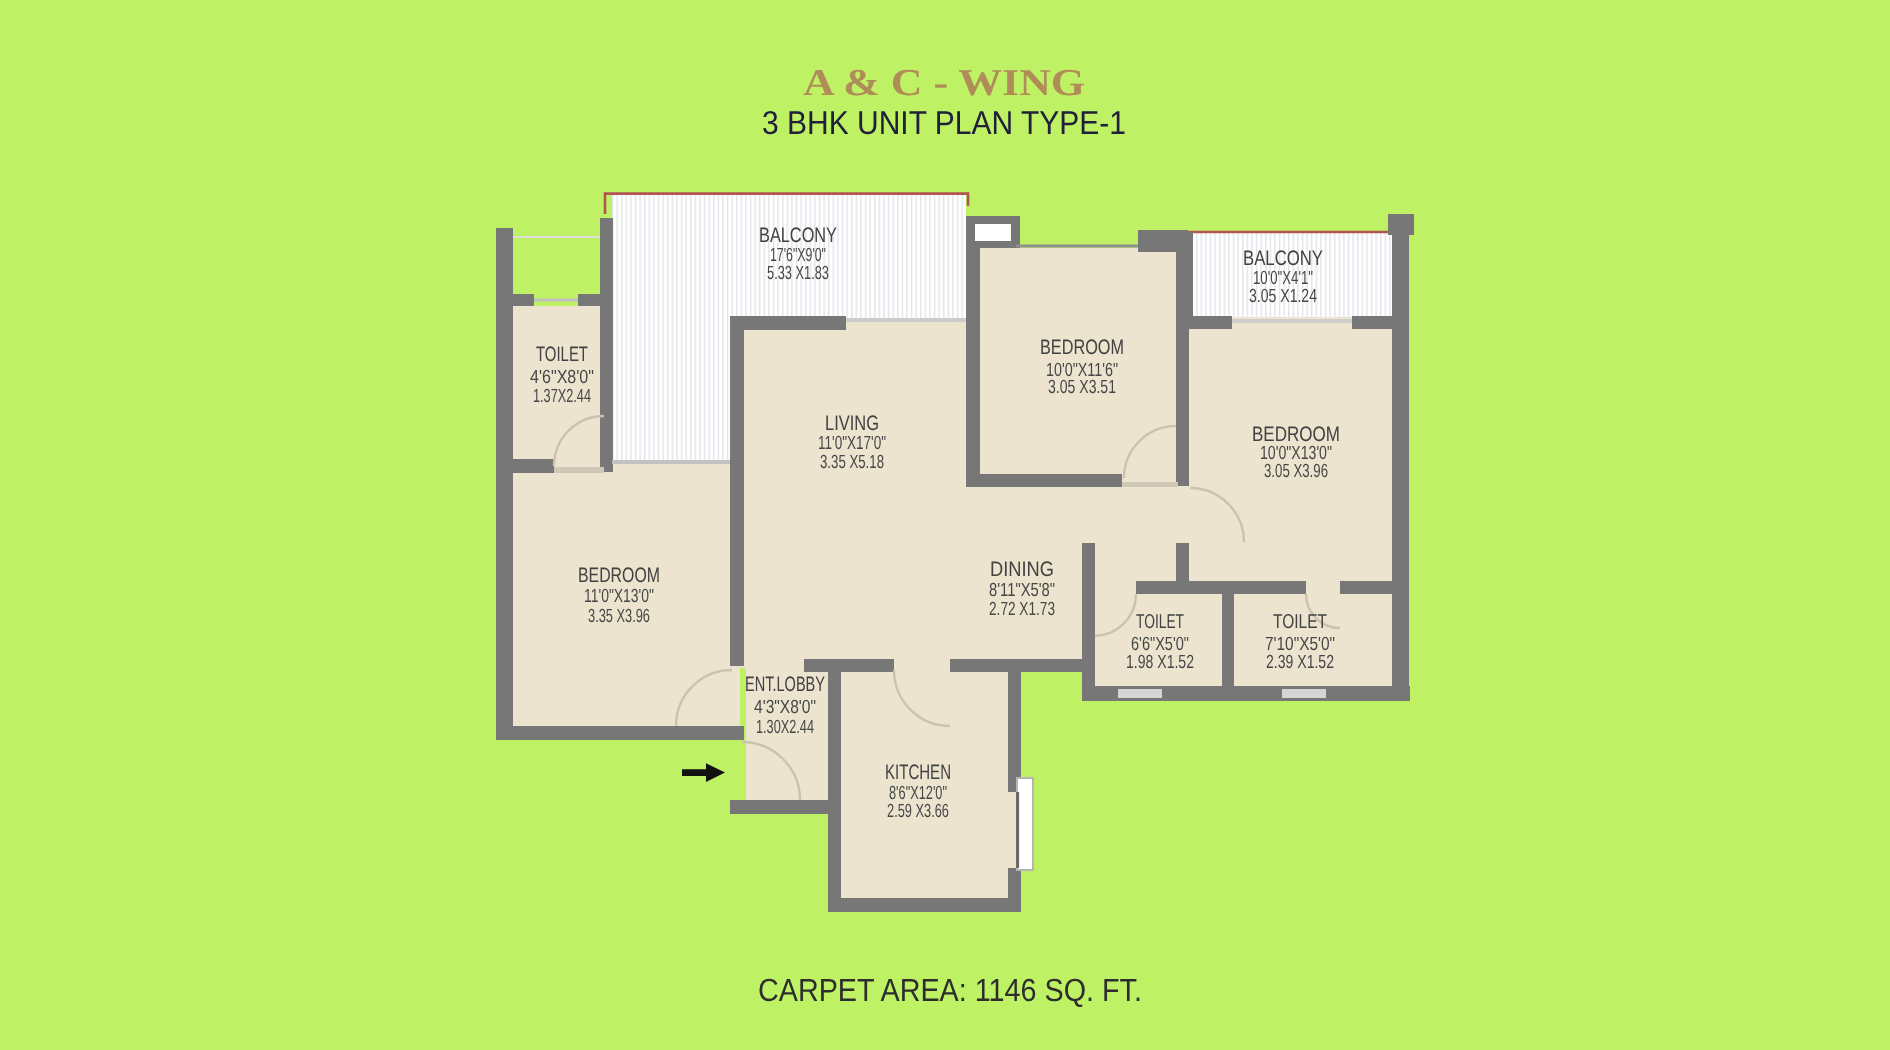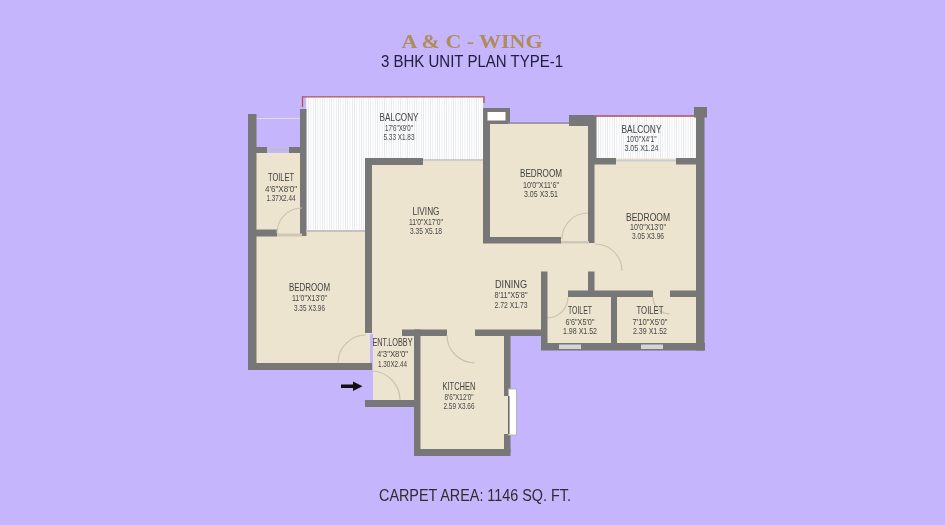--- a/index.html
+++ b/index.html
@@ -1,16 +1,16 @@
 <!DOCTYPE html>
 <html><head>
 <meta charset="utf-8">
 <style>
   html,body{margin:0;padding:0;background:#ffffff;}
-  #page{position:relative;width:945px;height:525px;background:#c4b5fd;overflow:hidden;}
+  #page{position:relative;width:945px;height:525px;background:#bef264;overflow:hidden;}
   svg{display:block;}
   text{font-family:"Liberation Sans",sans-serif;}
   .rname{fill:#424242;font-size:10.5px;}
   .rdim{fill:#474747;font-size:9.5px;}
 </style>
 </head>
 <body>
 <div id="page">
 <svg width="945" height="525" viewBox="0 0 945 525" xmlns="http://www.w3.org/2000/svg">
 <defs>

